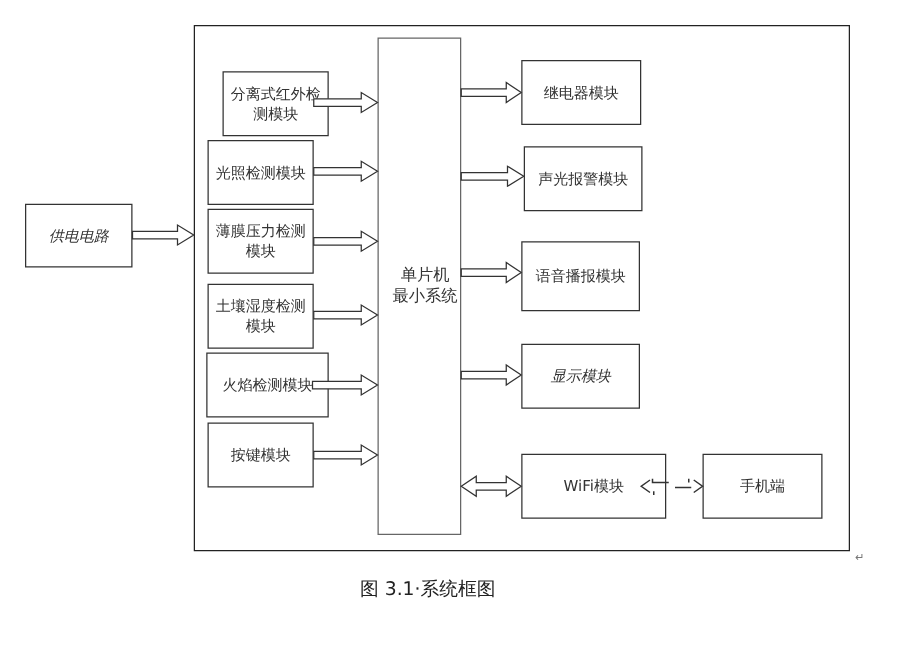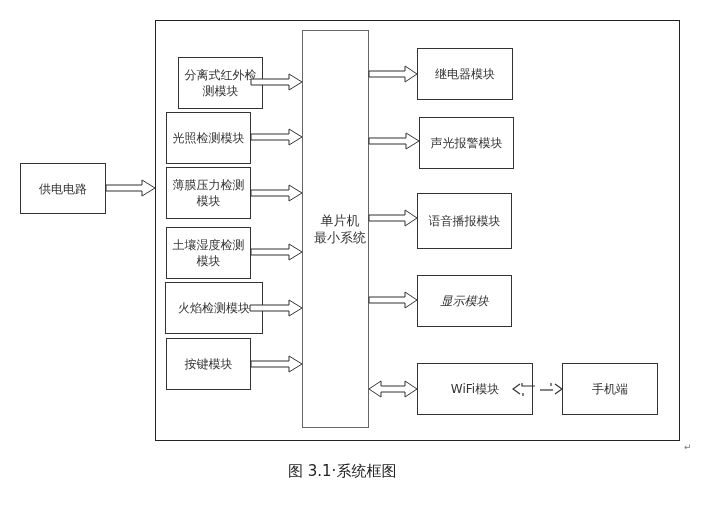--- a/index.html
+++ b/index.html
@@ -11,21 +11,21 @@
   .frame { position:absolute; box-sizing:border-box; border:1.5px solid #222; }
   svg.arrows { position:absolute; left:0; top:0; }
   .caption { position:absolute; left:288px; top:462px; font-size:15px; color:#222; }
   .mark { position:absolute; font-size:9px; color:#777; }
 </style>
 </head>
 <body>
 
 <div class="frame" style="left:155px; top:20px; width:525px; height:421px;"></div>
 
-<div class="box" style="left:20px; top:163px; width:86px; height:51px;">
+<div class="box" style="left:20px; top:163px; width:86px; height:51px;font-style:italic;">
   <span>供电电路</span>
 </div>
 
 <div class="box" style="left:166px; top:57px; width:85px; height:52px;margin-left:12px;">
   <span>分离式红外检测模块</span>
 </div>
 <div class="box" style="left:166px; top:112px; width:85px; height:52px;">
   <span>光照检测模块</span>
 </div>
 <div class="box" style="left:166px; top:167px; width:85px; height:52px;">

